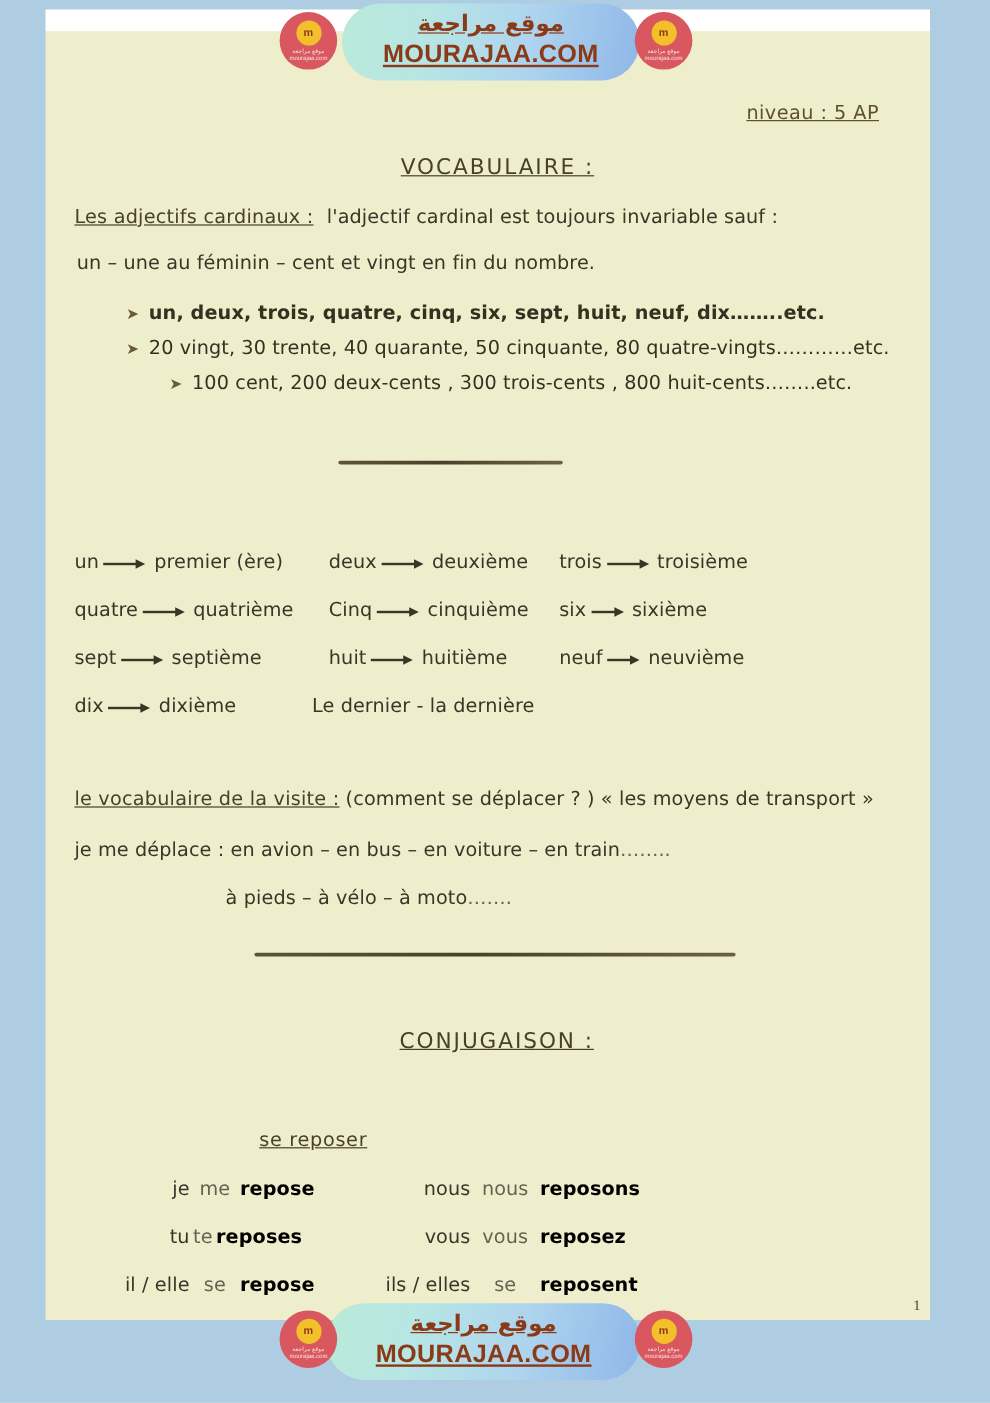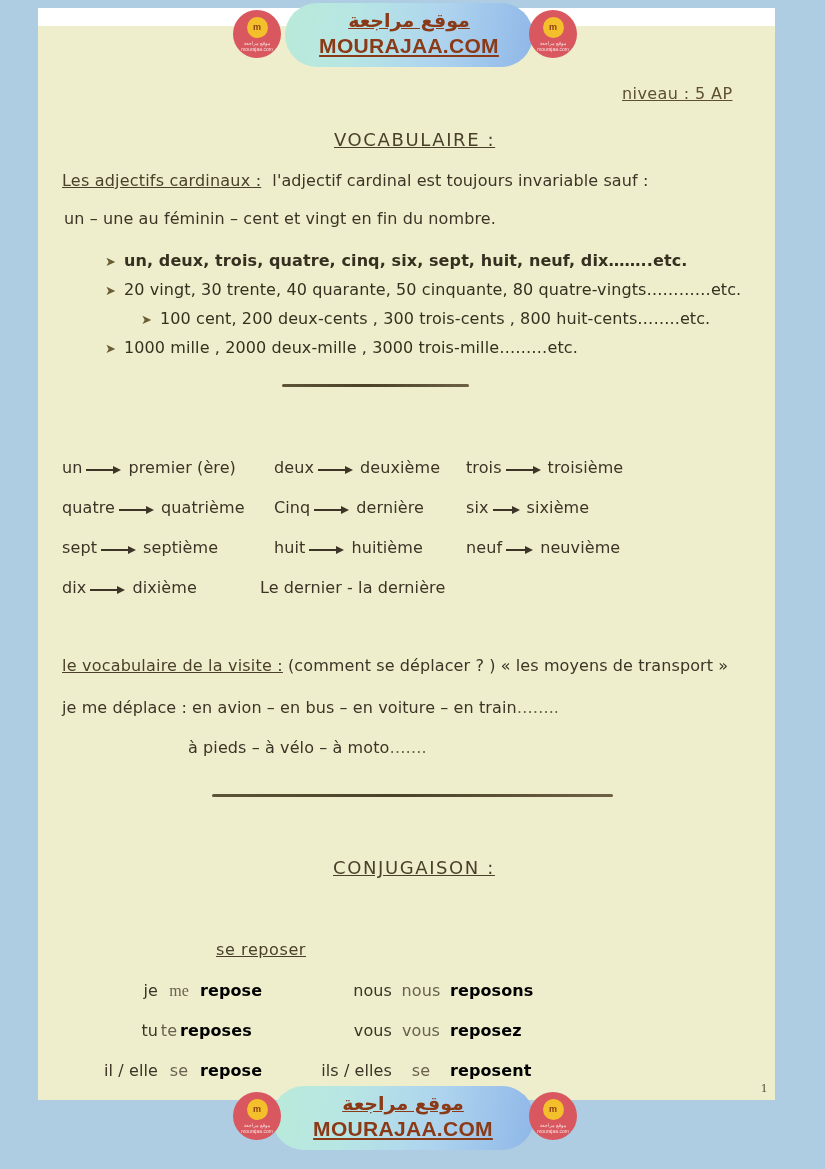--- a/index.html
+++ b/index.html
@@ -243,42 +243,39 @@
 
     <div class="abs bullet-row" style="left:67px; top:243px;font-weight:bold;">
       <span class="bullet-mark">➤</span><span>un, deux, trois, quatre, cinq, six, sept, huit, neuf, dix……..etc.</span>
     </div>
     <div class="abs bullet-row" style="left:67px; top:272px;">
       <span class="bullet-mark">➤</span><span>20 vingt, 30 trente, 40 quarante, 50 cinquante, 80 quatre-vingts…………etc.</span>
     </div>
     <div class="abs bullet-row" style="left:67px; top:301px;margin-left:36px;">
       <span class="bullet-mark">➤</span><span>100 cent, 200 deux-cents , 300 trois-cents , 800 huit-cents……..etc.</span>
     </div>
-    <div class="abs bullet-row" style="left:67px; top:330px;">
-      <span class="bullet-mark">➤</span><span>1000 mille , 2000 deux-mille , 3000 trois-mille………etc.</span>
-    </div>
 
     <div class="sep" style="left:244px; top:376px; width:187px;"></div>
 
 
     <div class="abs body-t" style="left:24px; top:450px;">
       <span>un</span><span class="arrow"></span><span>premier (ère)</span>
     </div>
     <div class="abs body-t" style="left:236px; top:450px;">
       <span>deux</span><span class="arrow"></span><span>deuxième</span>
     </div>
     <div class="abs body-t" style="left:428px; top:450px;">
       <span>trois</span><span class="arrow"></span><span>troisième</span>
     </div>
 
     <div class="abs body-t" style="left:24px; top:490px;">
       <span>quatre</span><span class="arrow"></span><span>quatrième</span>
     </div>
     <div class="abs body-t" style="left:236px; top:490px;">
-      <span>Cinq</span><span class="arrow"></span><span>dernière</span>
+      <span>Cinq</span><span class="arrow"></span><span>cinquième</span>
     </div>
     <div class="abs body-t" style="left:428px; top:490px;">
       <span>six</span><span class="arrow short"></span><span>sixième</span>
     </div>
 
     <div class="abs body-t" style="left:24px; top:530px;">
       <span>sept</span><span class="arrow"></span><span>septième</span>
     </div>
     <div class="abs body-t" style="left:236px; top:530px;">
       <span>huit</span><span class="arrow"></span><span>huitième</span>
@@ -307,21 +304,21 @@
     <div class="sep" style="left:174px; top:786px; width:401px;"></div>
 
     <div class="abs section-head" style="left:295px; top:849px;">CONJUGAISON :</div>
 
 
     <div class="abs lead" style="left:178px; top:932px; letter-spacing:0.6px;">se reposer</div>
 
     <div class="abs" style="left:50px; top:973px;">
       <div style="display:flex; align-items:baseline; height:40px;">
         <span class="body-t pronoun" style="display:inline-block;width:70px;text-align:right;">je</span>
-        <span class="body-t reflex" style="display:inline-block;width:42px;text-align:center;font-family:Liberation Serif, serif;">me</span>
+        <span class="body-t reflex" style="display:inline-block;width:42px;text-align:center;">me</span>
         <span class="body-t verbform">repose</span>
       </div>
       <div style="display:flex; align-items:baseline; height:40px;">
         <span class="body-t pronoun" style="display:inline-block;width:70px;text-align:right;">tu</span>
         <span class="body-t reflex" style="display:inline-block;width:22px;text-align:center;">te</span>
         <span class="body-t verbform">reposes</span>
       </div>
       <div style="display:flex; align-items:baseline; height:40px;">
         <span class="body-t pronoun" style="display:inline-block;width:70px;text-align:right;">il / elle</span>
         <span class="body-t reflex" style="display:inline-block;width:42px;text-align:center;">se</span>

